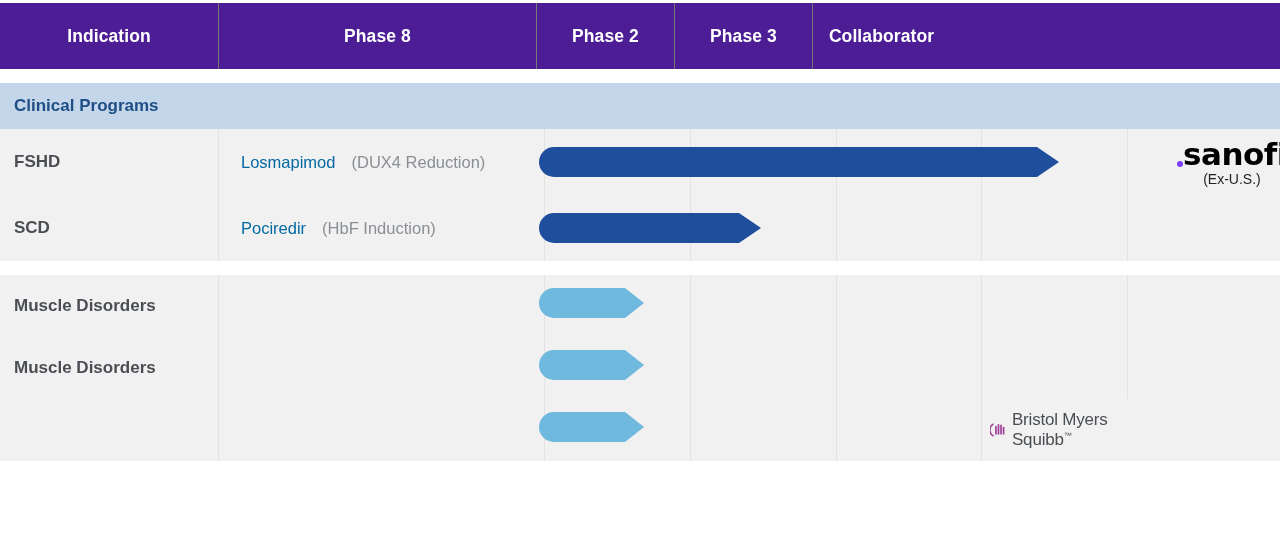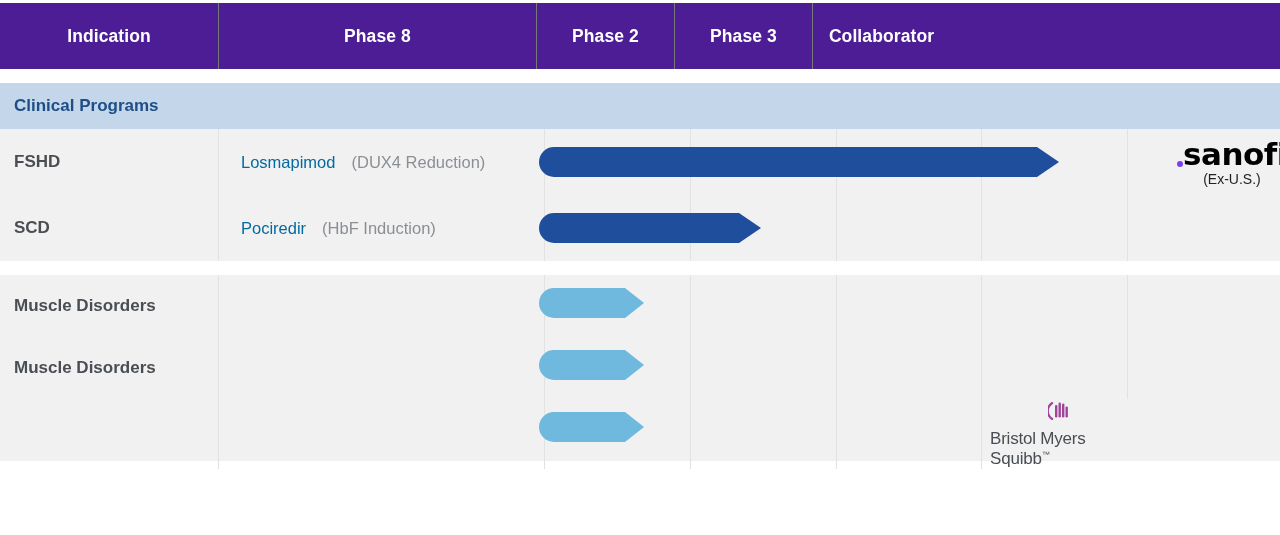--- a/index.html
+++ b/index.html
@@ -164,21 +164,20 @@
     color: #222222;
     font-family: "Liberation Sans", sans-serif;
     text-align: center;
   }
 
   
   .bms-wrap {
     display: flex;
     align-items: center;
     gap: 6px;
-    flex-direction: column;
   }
   .bms-word {
     font-family: "Liberation Sans", sans-serif;
     font-size: 17px;
     color: #4a4e53;
     letter-spacing: -0.2px;
     position: relative;
   }
   .bms-tm {
     font-size: 8px;

